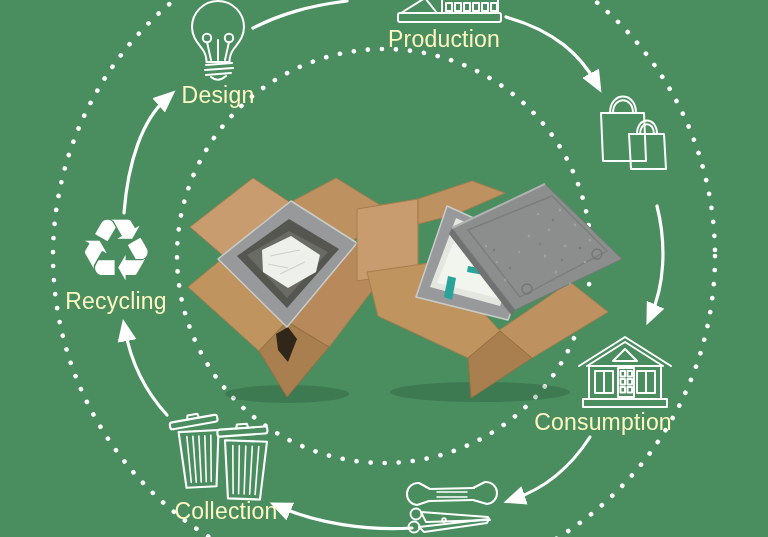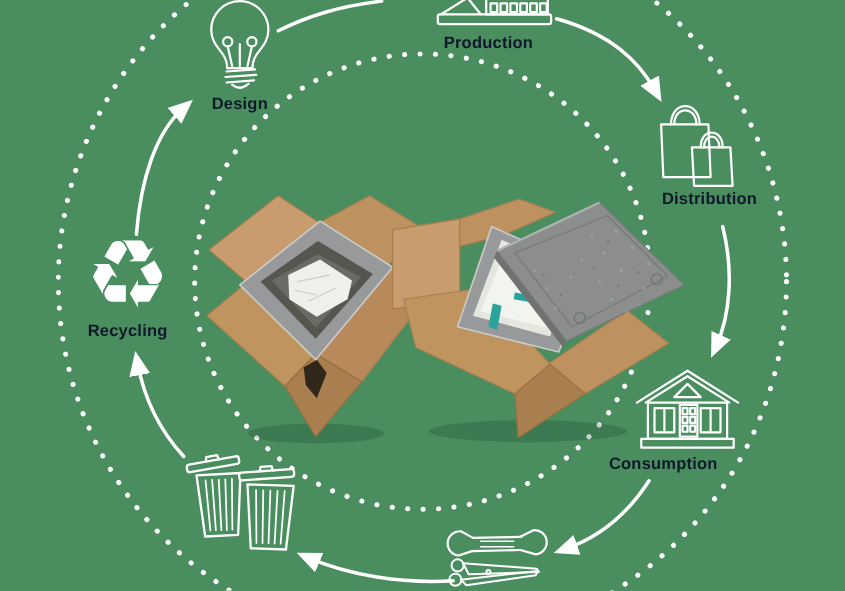--- a/index.html
+++ b/index.html
@@ -1,22 +1,22 @@
 <!DOCTYPE html>
 <html><head>
 <meta charset="utf-8">
 <style>
   html,body{margin:0;padding:0;background:#4a8e5f;}
   #stage{position:relative;width:768px;height:537px;overflow:hidden;background:#4a8e5f;
          font-family:"Liberation Sans",sans-serif;}
   #stage svg{position:absolute;left:0;top:0;}
   .stage-label{position:absolute;transform:translate(-50%,-50%);color:#fff;
 _    font-weight:bold;font-size:17.5px;letter-spacing:.2px;white-space:nowrap;}
-  .stage-label{position:absolute;transform:translate(-50%,-50%);color:#0f172a;
-    font-weight:bold;font-size:15px;letter-spacing:.2px;white-space:nowrap;}
+  .stage-label{position:absolute;transform:translate(-50%,-50%);color:#fef9c3;
+    font-weight:normal;font-size:23px;letter-spacing:.2px;white-space:nowrap;}
   .recycle-glyph{position:absolute;left:116px;top:250px;transform:translate(-50%,-50%);
     color:#fff;font-family:"DejaVu Sans",sans-serif;font-size:86px;line-height:1;font-weight:normal;}
 </style>
 </head>
 <body>
 
 <div id="stage">
 
 <svg width="768" height="537" viewBox="0 0 768 537">
   <defs>
@@ -190,17 +190,17 @@
         </g>
       </g>
     </g>
   </g>
 </svg>
 
 <div class="recycle-glyph">♻</div>
 
 <div class="stage-label" style="left:218px;top:95px">Design</div>
 <div class="stage-label" style="left:444px;top:39px">Production</div>
-<div class="stage-label" style="left:645px;top:181px">Distribution</div>
 <div class="stage-label" style="left:603px;top:422px">Consumption</div>
+<div class="stage-label" style="left:226px;top:511px">Collection</div>
 <div class="stage-label" style="left:116px;top:301px">Recycling</div>
 
 </div>
 
 </body></html>

